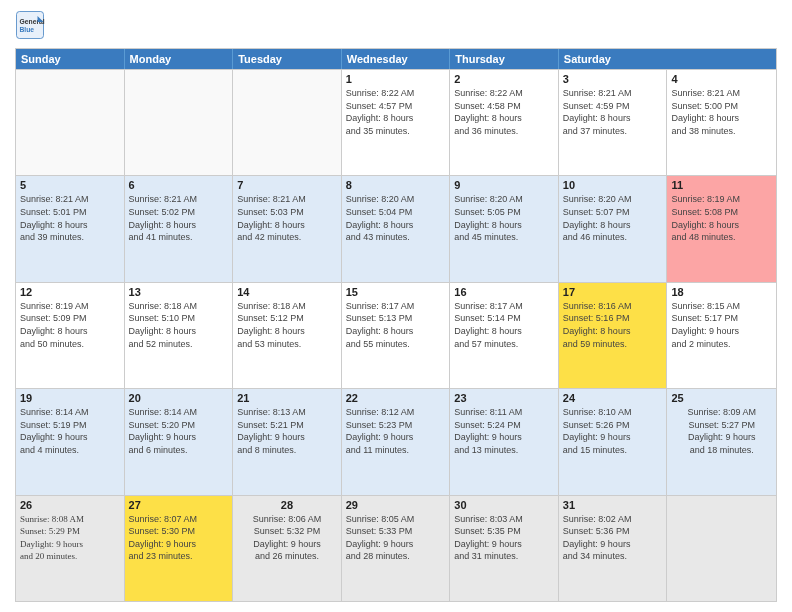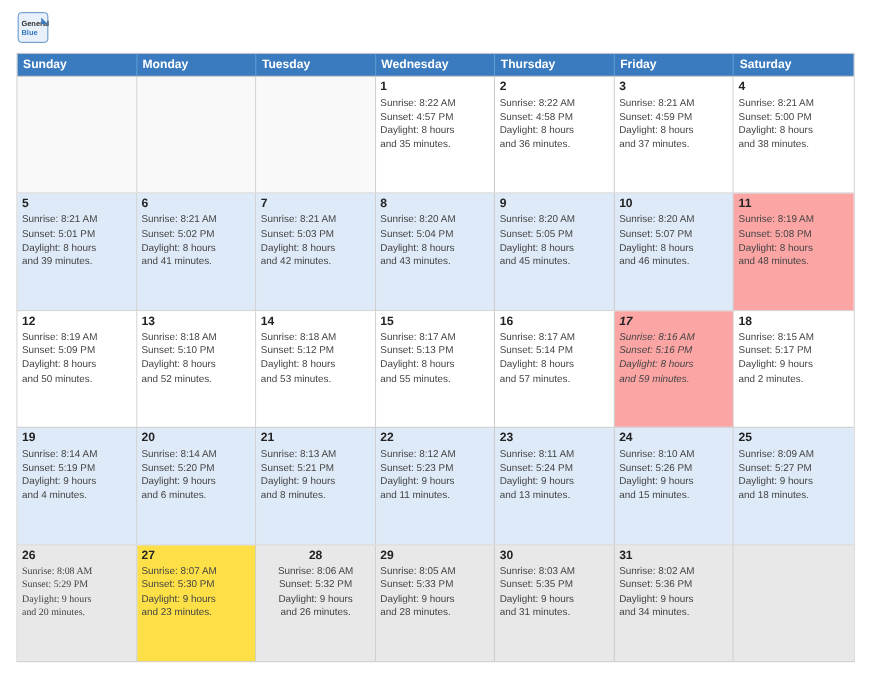--- a/index.html
+++ b/index.html
@@ -143,21 +143,20 @@
     </div>
   </div>
 
   <div class="calendar">
     <div class="cal-header-row">
     <div class="cal-header-cell">Sunday</div>
         <div class="cal-header-cell">Monday</div>
         <div class="cal-header-cell">Tuesday</div>
         <div class="cal-header-cell">Wednesday</div>
         <div class="cal-header-cell">Thursday</div>
-        <div class="cal-header-cell">Friday</div>
         <div class="cal-header-cell">Saturday</div>
       </div>
     <div class="cal-body">
     <div class="cal-row">
           <div class="cal-cell empty"></div>
           <div class="cal-cell empty"></div>
           <div class="cal-cell empty"></div>
           <div class="cal-cell" style="background: rgb(255, 255, 255);">
             <div class="day-num">1</div>
             <div class="day-info" style="white-space: pre-line;">Sunrise: 8:22 AM
@@ -267,21 +266,21 @@
 Daylight: 8 hours
 and 55 minutes.</div>
           </div>
           <div class="cal-cell" style="background: rgb(255, 255, 255);">
             <div class="day-num">16</div>
             <div class="day-info" style="white-space: pre-line;">Sunrise: 8:17 AM
 Sunset: 5:14 PM
 Daylight: 8 hours
 and 57 minutes.</div>
           </div>
-          <div class="cal-cell" style="background: #fca5a5; font-style: italic;">
+          <div class="cal-cell" style="background: #fde047;">
             <div class="day-num">17</div>
             <div class="day-info" style="white-space: pre-line;">Sunrise: 8:16 AM
 Sunset: 5:16 PM
 Daylight: 8 hours
 and 59 minutes.</div>
           </div>
           <div class="cal-cell" style="background: rgb(255, 255, 255);">
             <div class="day-num">18</div>
             <div class="day-info" style="white-space: pre-line;">Sunrise: 8:15 AM
 Sunset: 5:17 PM
@@ -327,21 +326,21 @@
           </div>
           <div class="cal-cell" style="background: rgb(222, 234, 247);">
             <div class="day-num">24</div>
             <div class="day-info" style="white-space: pre-line;">Sunrise: 8:10 AM
 Sunset: 5:26 PM
 Daylight: 9 hours
 and 15 minutes.</div>
           </div>
           <div class="cal-cell" style="background: rgb(222, 234, 247);">
             <div class="day-num">25</div>
-            <div class="day-info" style="white-space: pre-line;">Sunrise: 8:09 AM
+            <div class="day-info" style="white-space: pre-line; text-align: center;">Sunrise: 8:09 AM
 Sunset: 5:27 PM
 Daylight: 9 hours
 and 18 minutes.</div>
           </div>
         </div>
         <div class="cal-row">
           <div class="cal-cell" style="background: rgb(232, 232, 232);">
             <div class="day-num">26</div>
             <div class="day-info" style="white-space: pre-line; font-family: Liberation Serif, serif;">Sunrise: 8:08 AM
 Sunset: 5:29 PM

